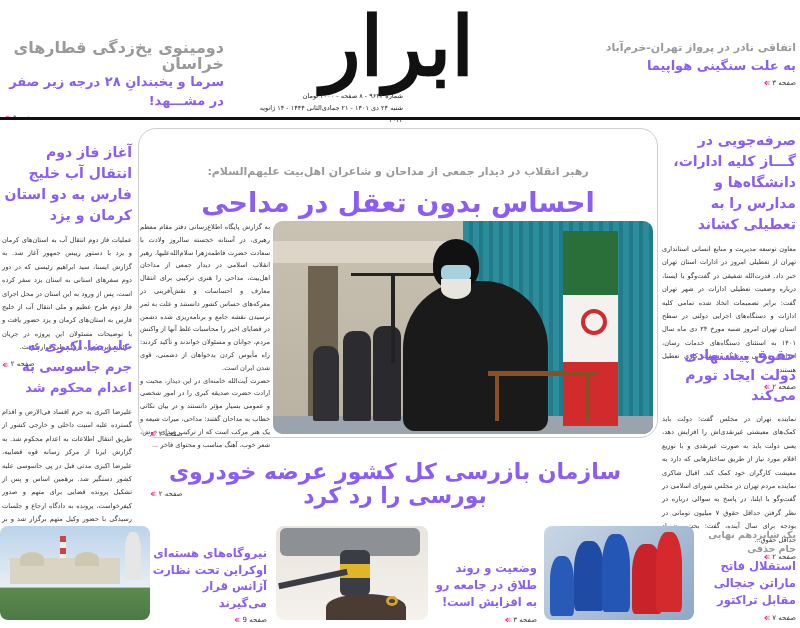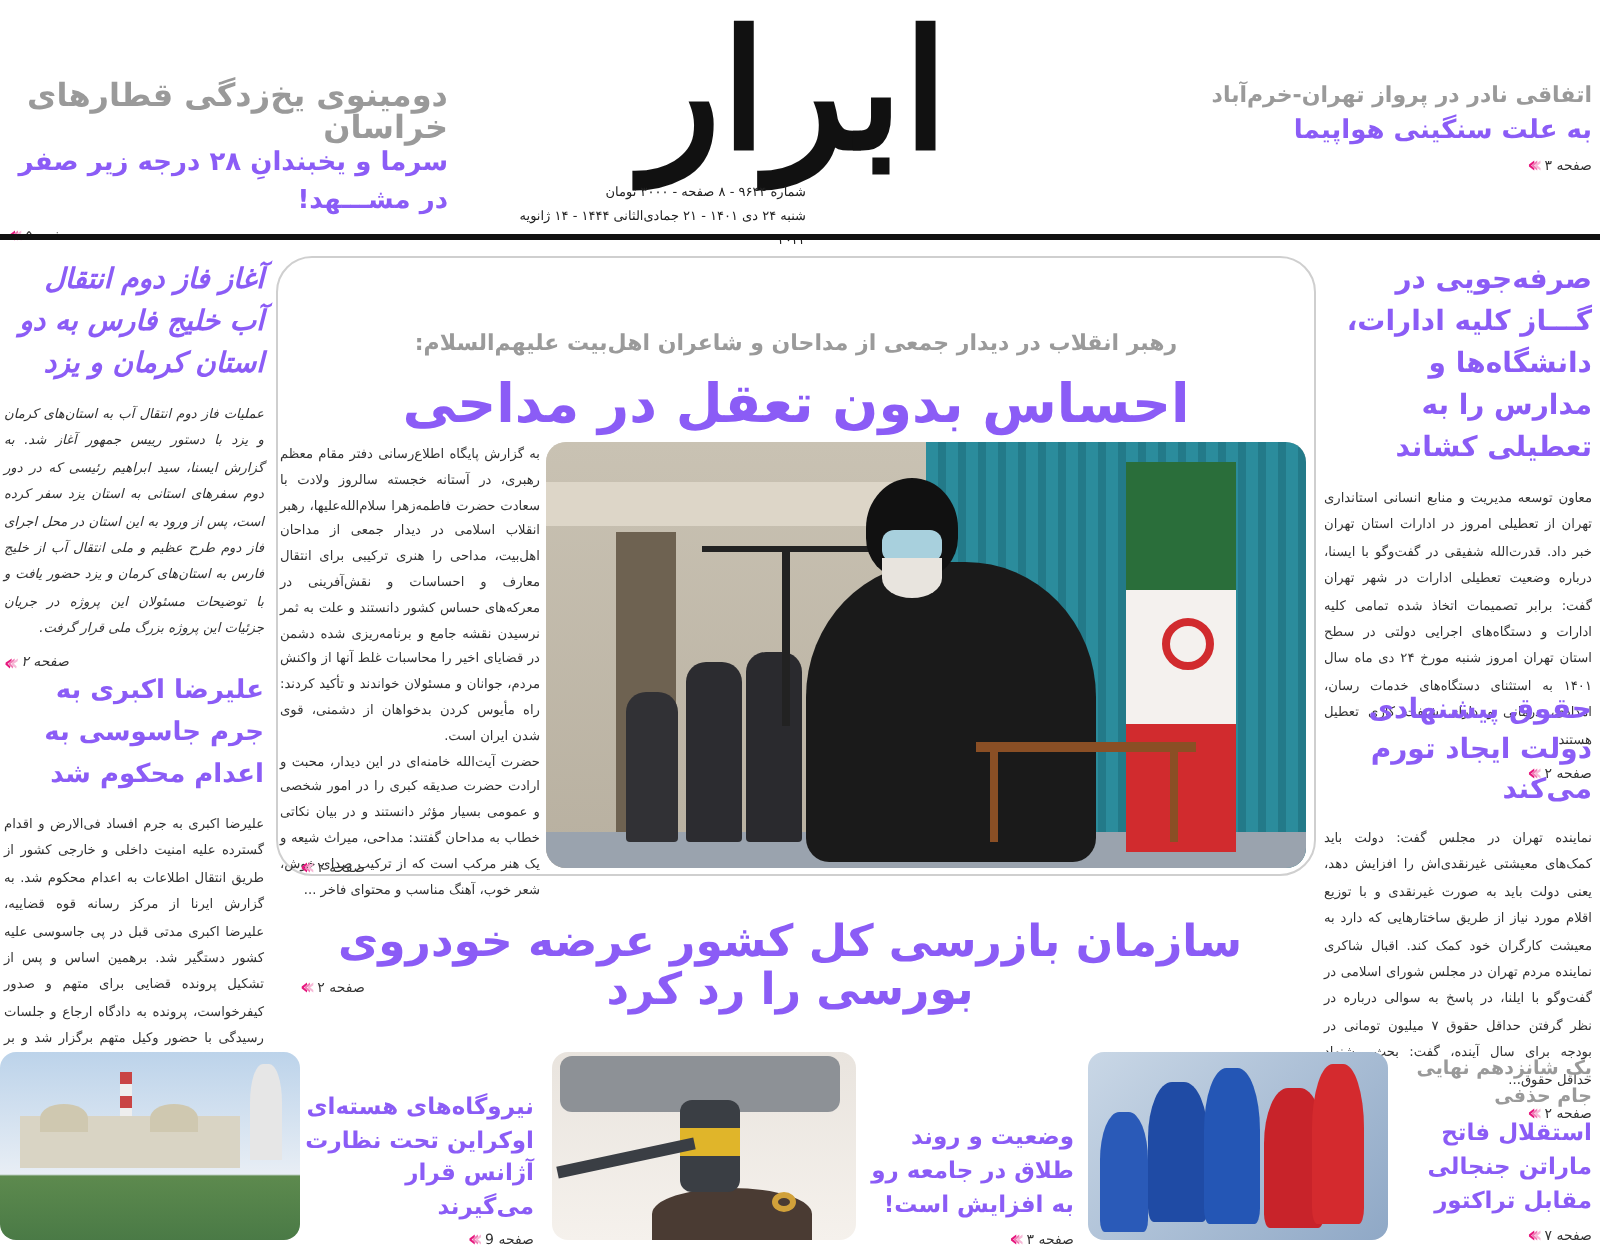--- a/index.html
+++ b/index.html
@@ -120,21 +120,21 @@
   <div class="pageref" style="margin-top:4px;">
     <span>صفحه ۲</span>
     <span class="chev">
         <span class="c1">‹</span>
         <span class="c2">‹</span>
         <span class="c3">‹</span>
       </span>
   </div>
 </div>
 
-<div class="abs" style="left:2px; top:130px; width:130px;font-style:italic;">
+<div class="abs" style="left:2px; top:142px; width:130px;">
   <div class="headline" style="font-size:14px; line-height:21px;">آغاز فاز دوم انتقال آب خلیج فارس به دو استان کرمان و یزد</div>
   <div class="body-text" style="margin-top:8px; font-size:6.6px; line-height:13.4px;">عملیات فاز دوم انتقال آب به استان‌های کرمان و یزد با دستور رییس جمهور آغاز شد. به گزارش ایسنا، سید ابراهیم رئیسی که در دور دوم سفرهای استانی به استان یزد سفر کرده است، پس از ورود به این استان در محل اجرای فاز دوم طرح عظیم و ملی انتقال آب از خلیج فارس به استان‌های کرمان و یزد حضور یافت و با توضیحات مسئولان این پروژه در جریان جزئیات این پروژه بزرگ ملی قرار گرفت.</div>
   <div class="pageref" style="margin-top:4px; justify-content:flex-end;">
     <span>صفحه ۲</span>
     <span class="chev">
         <span class="c1">‹</span>
         <span class="c2">‹</span>
         <span class="c3">‹</span>
       </span>
   </div>

